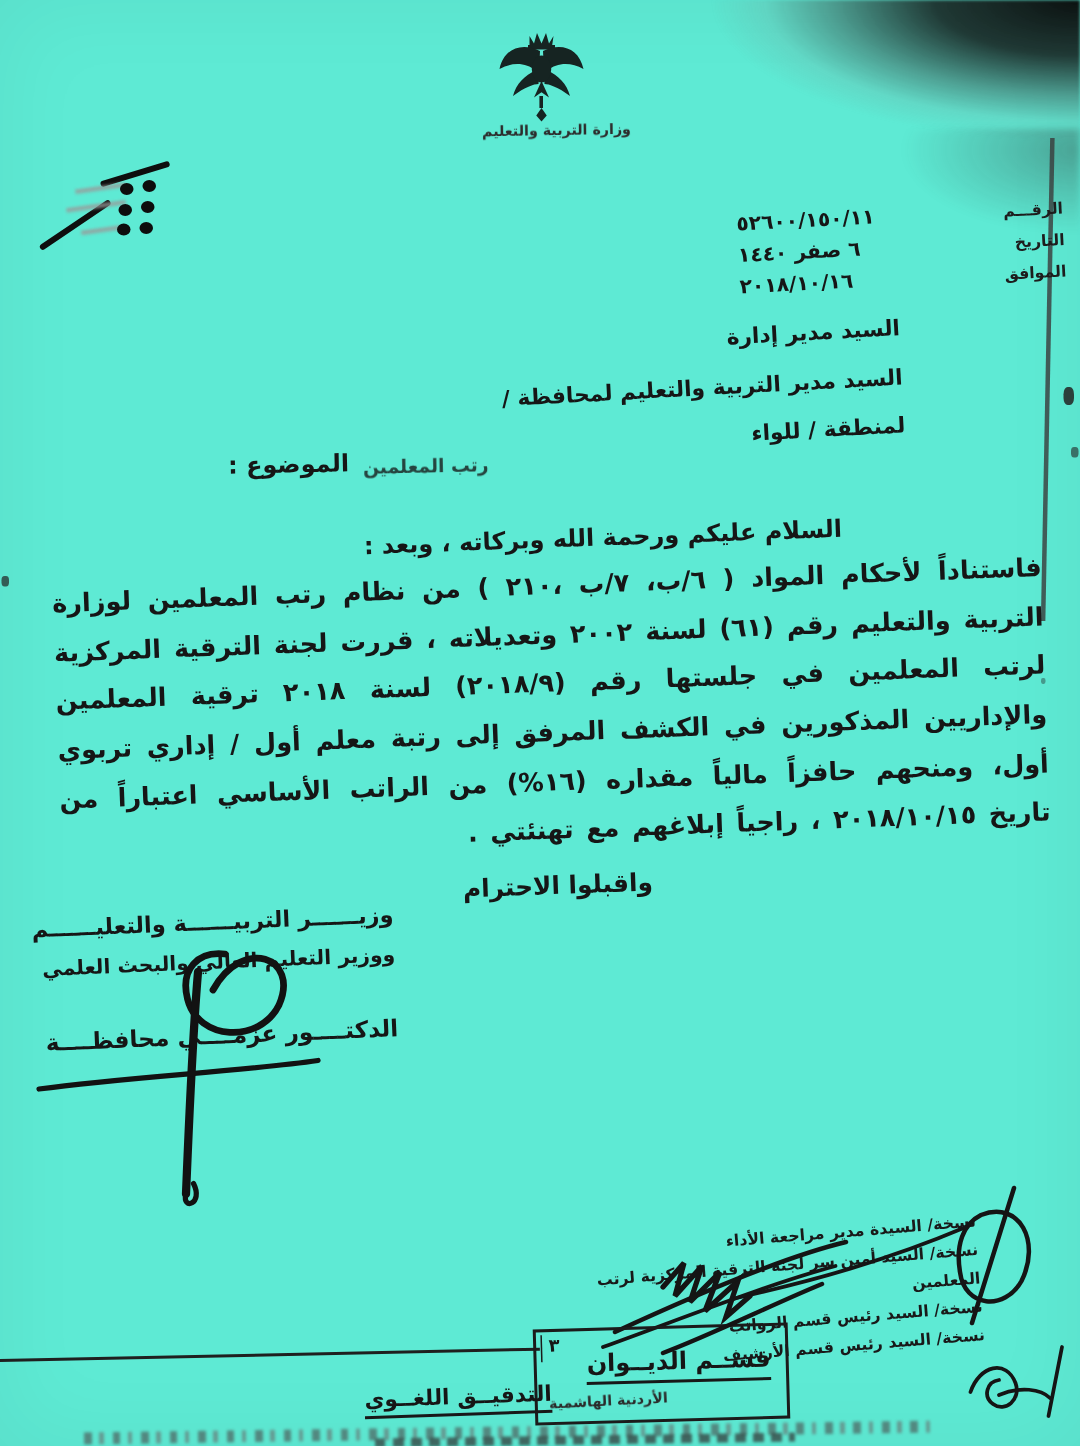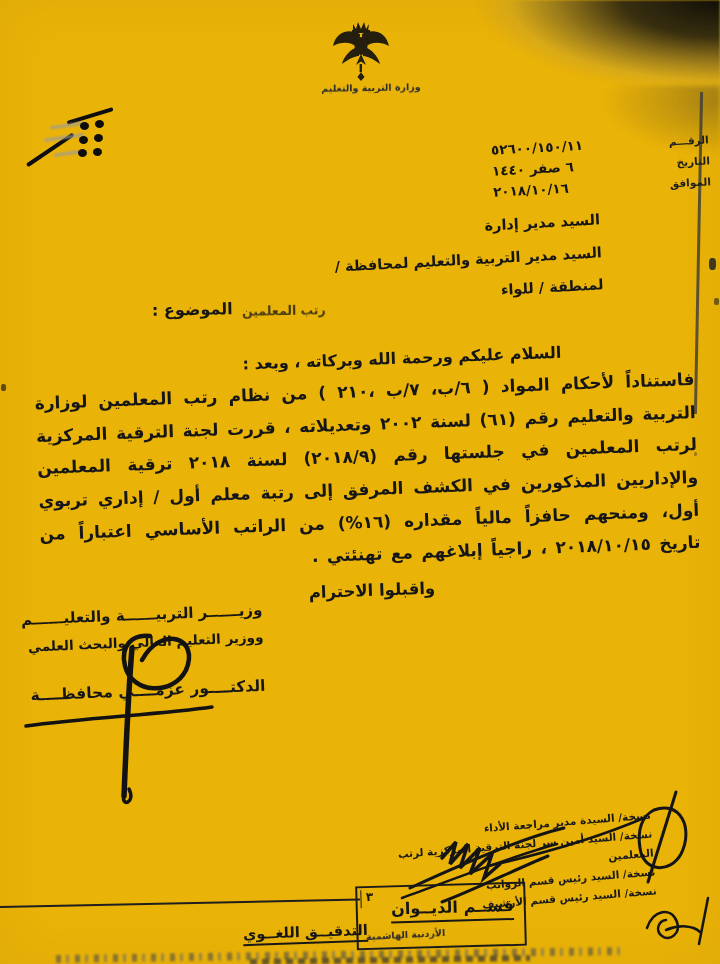--- a/index.html
+++ b/index.html
@@ -1,18 +1,18 @@
 <!DOCTYPE html>
 <html lang="ar"><head>
 <meta charset="utf-8">
 <style>
   html,body{margin:0;padding:0;background:#e8e8e8;}
   .page{
     position:relative;width:720px;height:964px;margin:0 auto;
-    background:#eab308;overflow:hidden;
+    background:#5eead4;overflow:hidden;
     font-family:"DejaVu Sans",sans-serif;
     direction:rtl;color:#161616;
     box-shadow:inset 0 0 60px rgba(0,0,0,0.05);
   }
   
   .corner-shadow{
     position:absolute;top:0;right:0;width:310px;height:120px;
     background:radial-gradient(ellipse 300px 115px at 100% 0%,
       rgba(8,8,8,.96) 0%,rgba(18,18,18,.82) 32%,rgba(55,55,55,.42) 55%,
       rgba(120,120,120,.15) 70%,transparent 82%);

